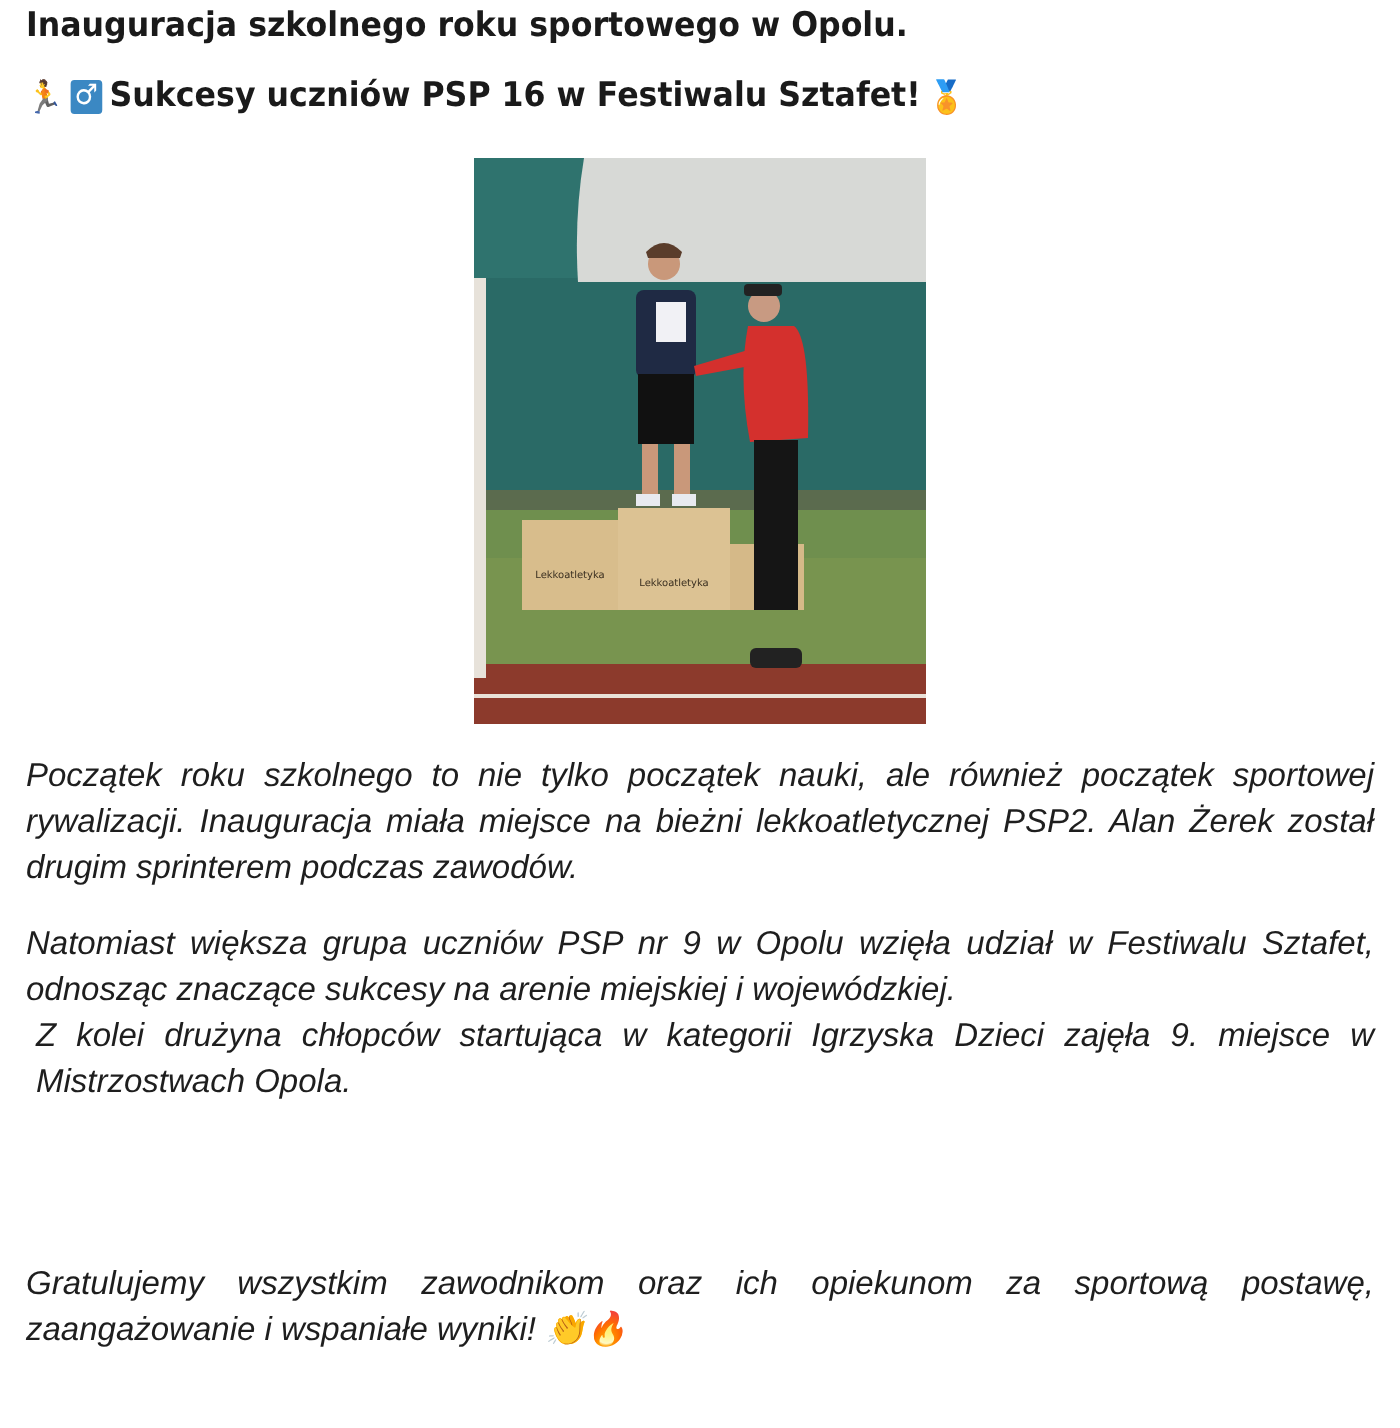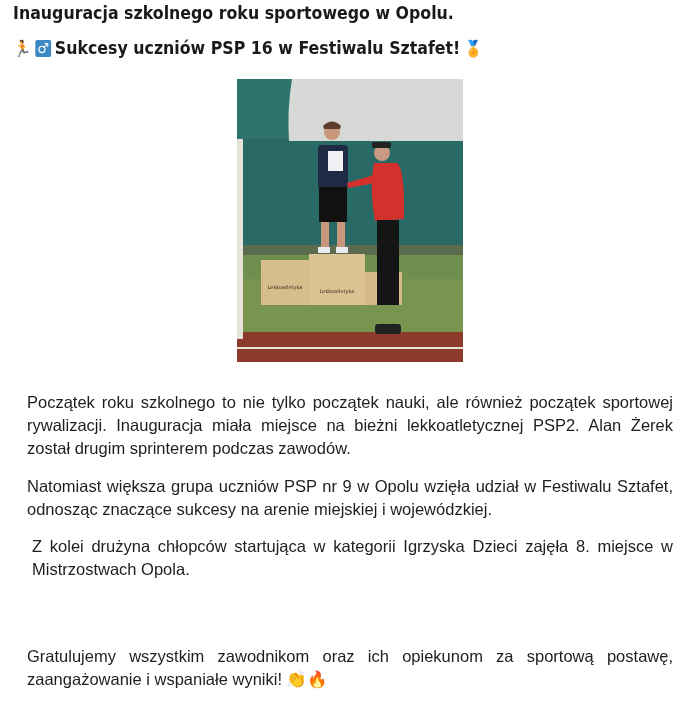--- a/index.html
+++ b/index.html
@@ -31,21 +31,21 @@
     .photo {
       position: absolute; left: 237px; top: 79px; width: 226px; height: 283px;
       overflow: hidden; background: #2e6f6a;
     }
     .body-text {
       position: absolute; left: 13px; width: 674px;
       font-size: 16.5px; line-height: 23px; text-align: justify;
       font-family: "Liberation Sans", sans-serif;
       color: #1e1e1e;
     }
-    .body-text p { margin: 14px; }
+    .body-text p { margin: 0; font-style: italic; }
     .p1 { top: 377px; }
     .p2 { top: 461px; }
     .p3 { top: 631px; }
     .indent2 { padding-left: 14px; }
     .indent1 { padding-left: 5px; }
   </style>
 </head>
 <body>
 
 <div class="title">Inauguracja szkolnego roku sportowego w Opolu.</div>
@@ -99,21 +99,21 @@
     <rect x="0" y="60" width="6" height="200" fill="#e7e2da"></rect>
   </svg>
 </div>
 
 <div class="body-text p1">
   <p>Początek roku szkolnego to nie tylko początek nauki, ale również początek sportowej rywalizacji. Inauguracja miała miejsce na bieżni lekkoatletycznej PSP2. Alan Żerek został drugim sprinterem podczas zawodów.</p>
 </div>
 
 <div class="body-text p2">
   <p>Natomiast większa grupa uczniów PSP nr 9 w Opolu wzięła udział w Festiwalu Sztafet, odnosząc znaczące sukcesy na arenie miejskiej i wojewódzkiej.</p>
-  <p class="indent1">Z kolei drużyna chłopców startująca w kategorii Igrzyska Dzieci zajęła 8. miejsce w Mistrzostwach  Opola.</p>
+  <p class="indent1">Z kolei drużyna chłopców startująca w kategorii Igrzyska Dzieci zajęła 9. miejsce w Mistrzostwach  Opola.</p>
 </div>
 
 <div class="body-text p3">
   <p>
     <span>Gratulujemy wszystkim zawodnikom oraz ich opiekunom za sportową postawę, zaangażowanie i wspaniałe wyniki!</span>
     <span>👏🔥</span>
   </p>
 </div>
 
 </body></html>

